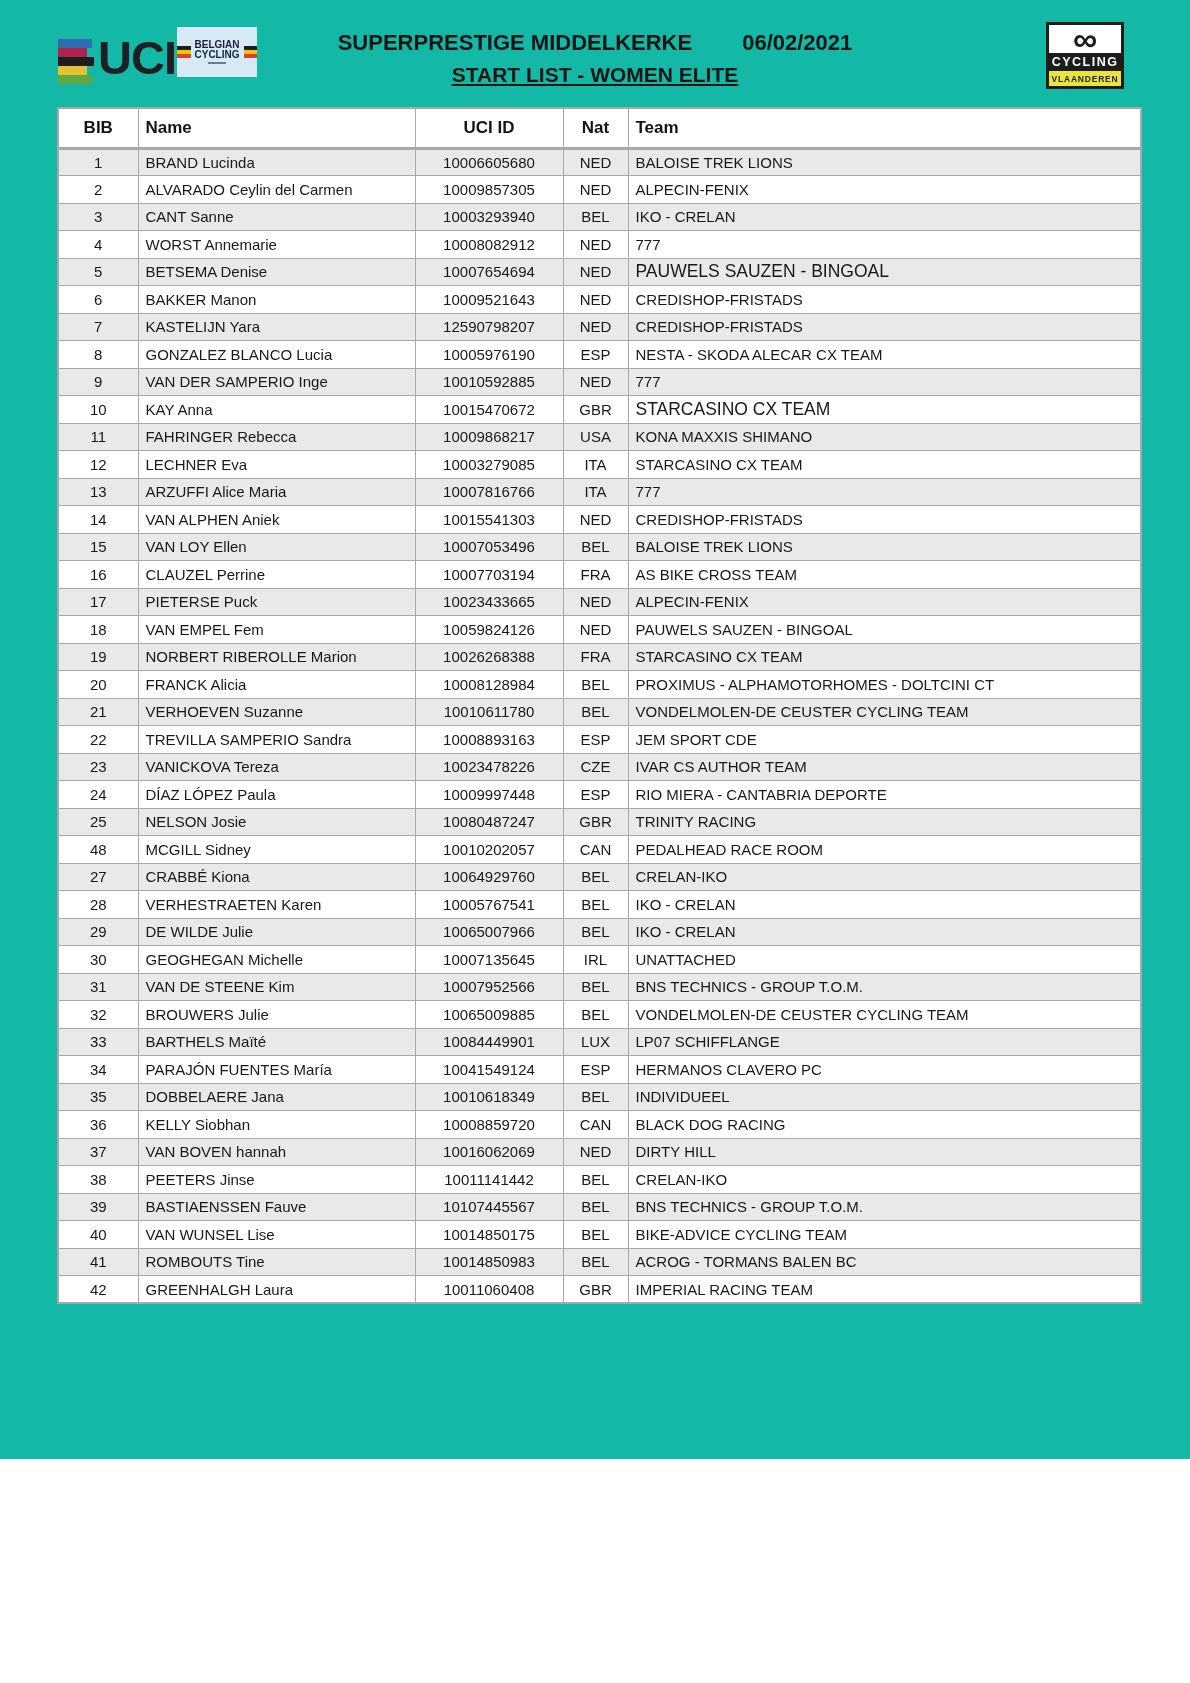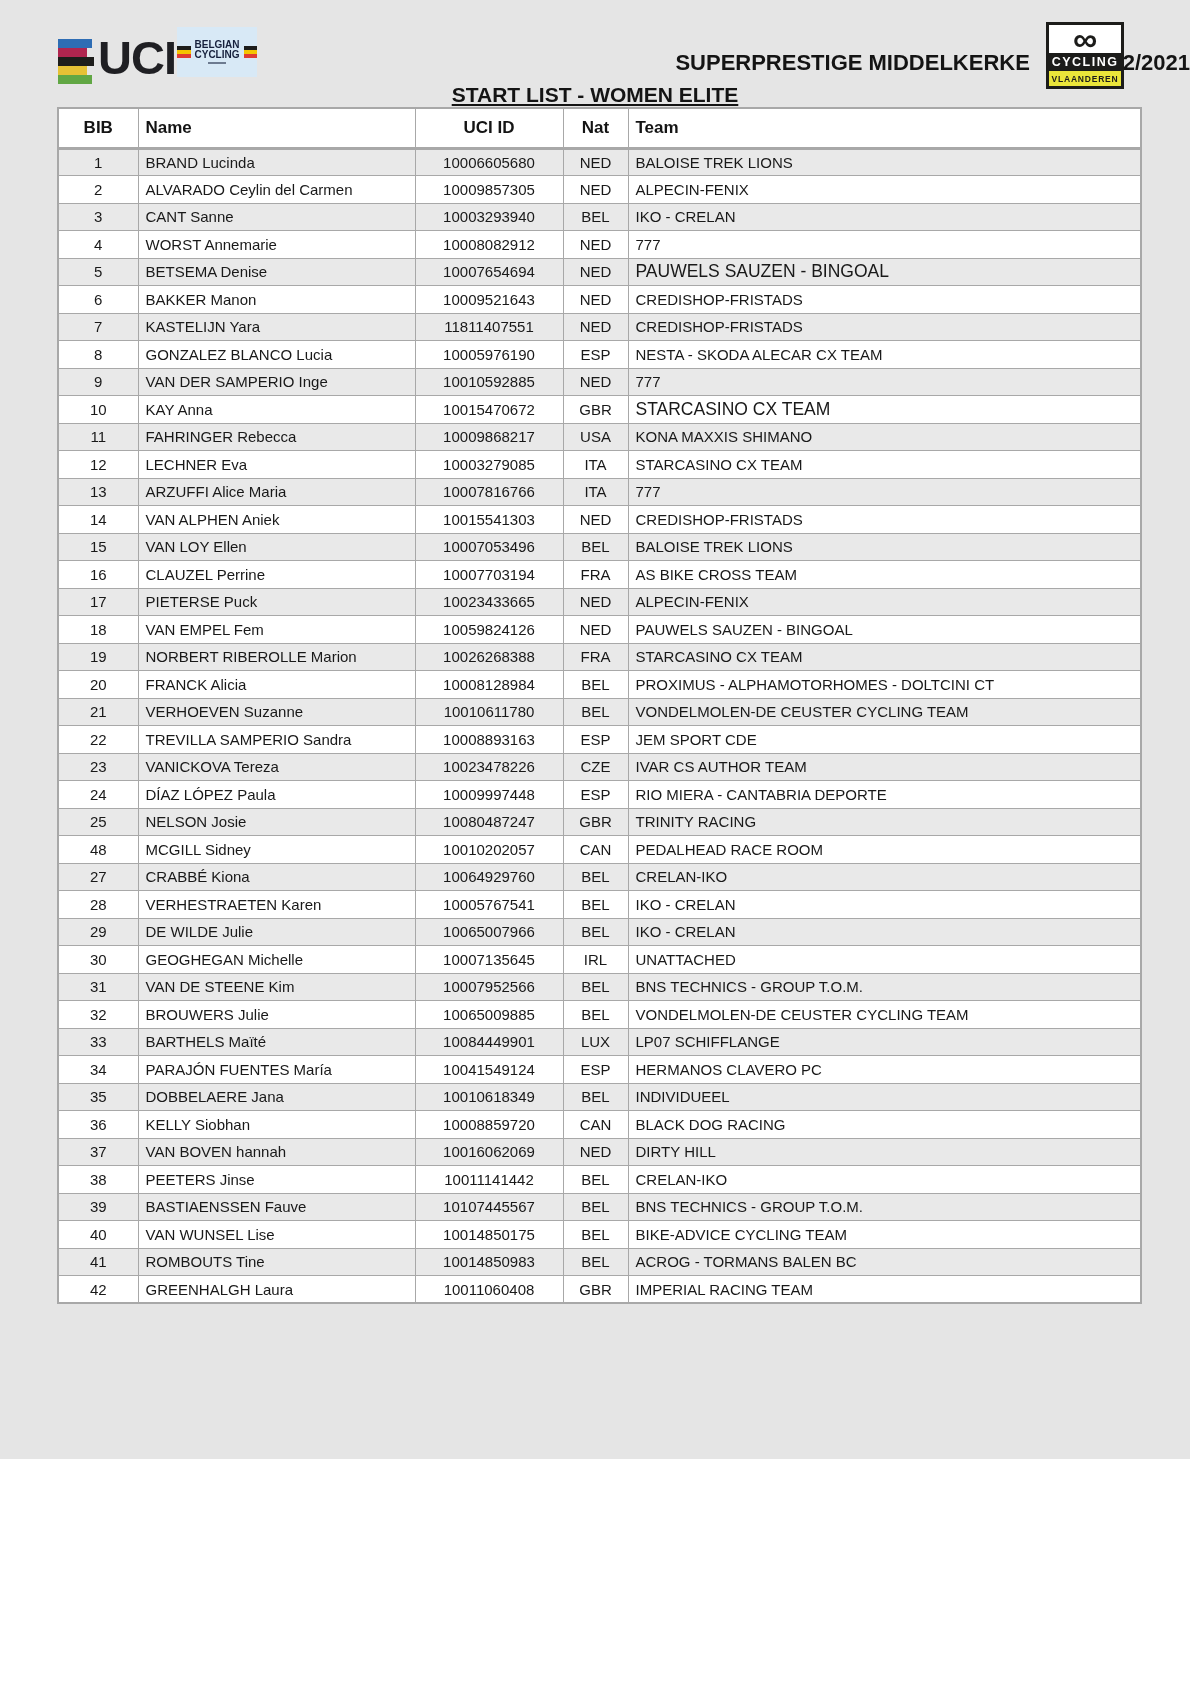--- a/index.html
+++ b/index.html
@@ -1,18 +1,18 @@
 <!DOCTYPE html>
 <html><head>
 <meta charset="utf-8">
 <style>
   * { margin:0; padding:0; box-sizing:border-box; }
   html,body { background:#ffffff; }
   body { font-family:"Liberation Sans", sans-serif; color:#191919; }
-  .page { position:relative; width:1190px; height:1459px; background:#e5e5e5; overflow:hidden; }
+  .page { position:relative; width:1190px; height:1459px; background:#14b8a6; overflow:hidden; }
 
   
   .uci-logo { position:absolute; left:58px; top:32px; display:flex; align-items:center; }
   .uci-bars { display:flex; flex-direction:column; margin-top:6px; }
   .uci-bars span { height:9px; display:block; }
   .uci-bars span:nth-child(1){ width:34px; }
   .uci-bars span:nth-child(2){ width:29px; }
   .uci-bars span:nth-child(3){ width:36px; }
   .uci-bars span:nth-child(4){ width:29px; }
   .uci-bars span:nth-child(5){ width:34px; }
@@ -20,21 +20,21 @@
 
   .bc-logo { position:absolute; left:177px; top:27px; width:80px; height:50px;
              display:flex; align-items:center; justify-content:space-between; gap:4px; }
   .bc-flag { display:flex; flex-direction:column; width:15px; }
   .bc-flag span { height:4px; display:block; }
   .bc-center { text-align:center; }
   .bc-center .bc-line { font-size:10px; line-height:10px; font-weight:700; letter-spacing:0px; color:#16203c; }
   .bc-est { width:18px; height:2px; background:#16203c; opacity:.55; margin:2px auto 0; }
 
   .title-block { position:absolute; left:0; right:0; top:30px; text-align:center; }
-  .title-line1 { display:flex; justify-content:flex-end; gap:50px; font-size:22px; font-weight:700; color:#141414;margin-top:20px; }
+  .title-line1 { display:flex; justify-content:center; gap:50px; font-size:22px; font-weight:700; color:#141414; }
   .title-line2 { margin-top:7px; font-size:21px; font-weight:700; color:#141414;text-decoration:underline; }
 
   .cv-logo { position:absolute; left:1046px; top:22px; width:78px; height:67px;
              border:3px solid #1c1c1a; background:#fff; display:flex; flex-direction:column; }
   .cv-top { flex:1; display:flex; align-items:center; justify-content:center; }
   .cv-infinity { font-size:34px; font-weight:700; color:#1c1c1a; line-height:28px; }
   .cv-band-black { height:19px; background:#1c1c1a; color:#ffffff; font-size:12.5px; font-weight:700;
                    letter-spacing:1.5px; display:flex; align-items:center; justify-content:center; }
   .cv-band-yellow { height:15px; font-size:8.5px; font-weight:700; letter-spacing:0.8px;
                     display:flex; align-items:center; justify-content:center; color:#1c1c1a; }
@@ -167,21 +167,21 @@
       <td class="c-bib">6</td>
       <td class="c-name">BAKKER Manon</td>
       <td class="c-uci">10009521643</td>
       <td class="c-nat">NED</td>
       <td class="c-team">CREDISHOP-FRISTADS</td>
     </tr>
 
     <tr class="odd">
       <td class="c-bib">7</td>
       <td class="c-name">KASTELIJN Yara</td>
-      <td class="c-uci">11811407551</td>
+      <td class="c-uci">12590798207</td>
       <td class="c-nat">NED</td>
       <td class="c-team">CREDISHOP-FRISTADS</td>
     </tr>
 
     <tr class="even">
       <td class="c-bib">8</td>
       <td class="c-name">GONZALEZ BLANCO Lucia</td>
       <td class="c-uci">10005976190</td>
       <td class="c-nat">ESP</td>
       <td class="c-team">NESTA - SKODA ALECAR CX TEAM</td>

